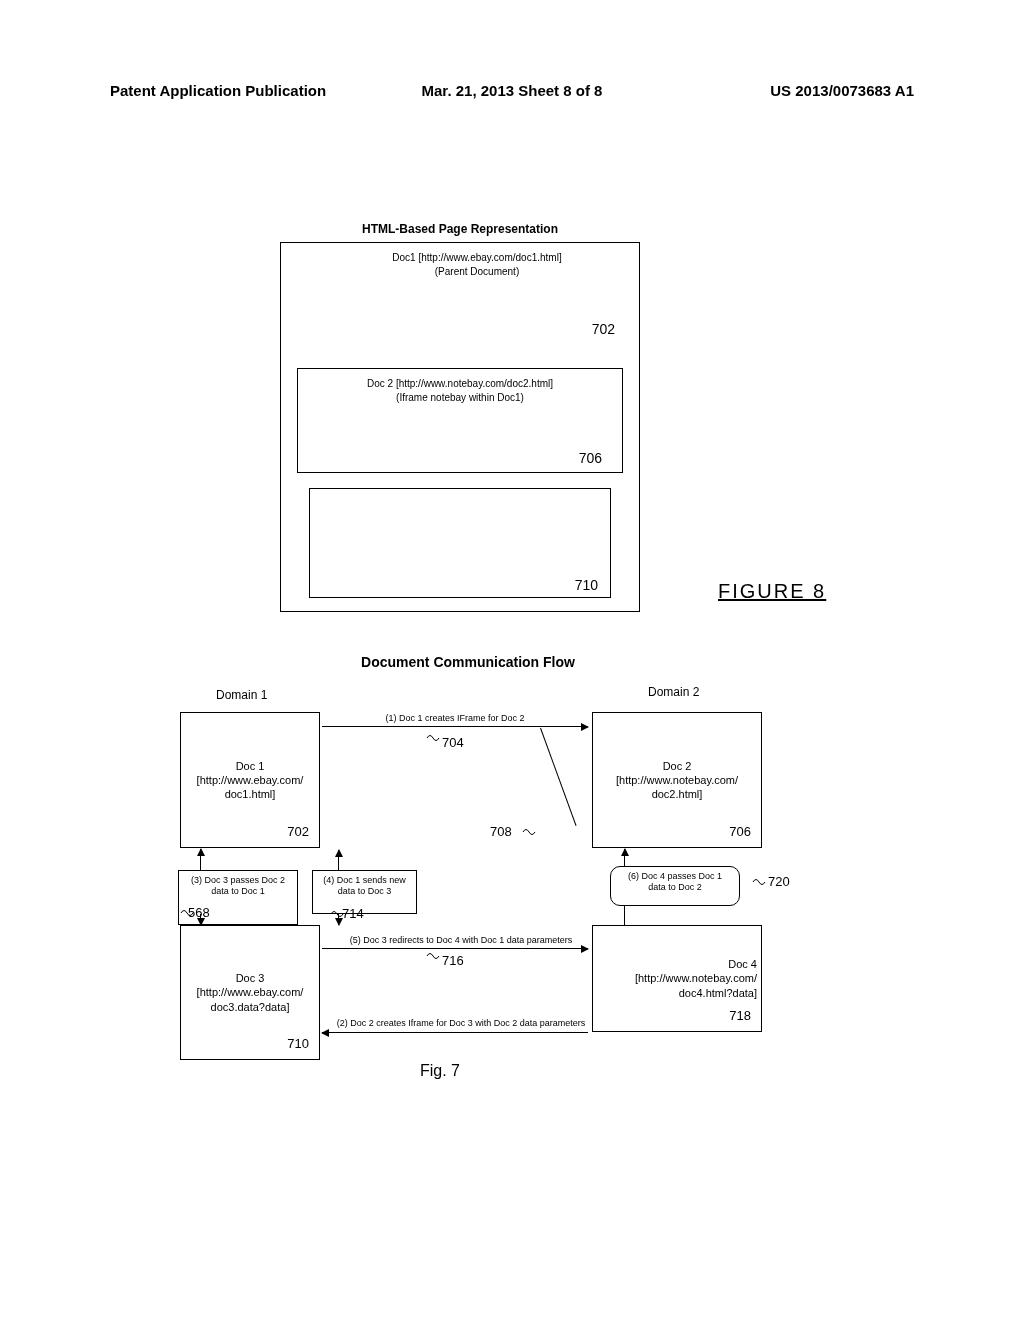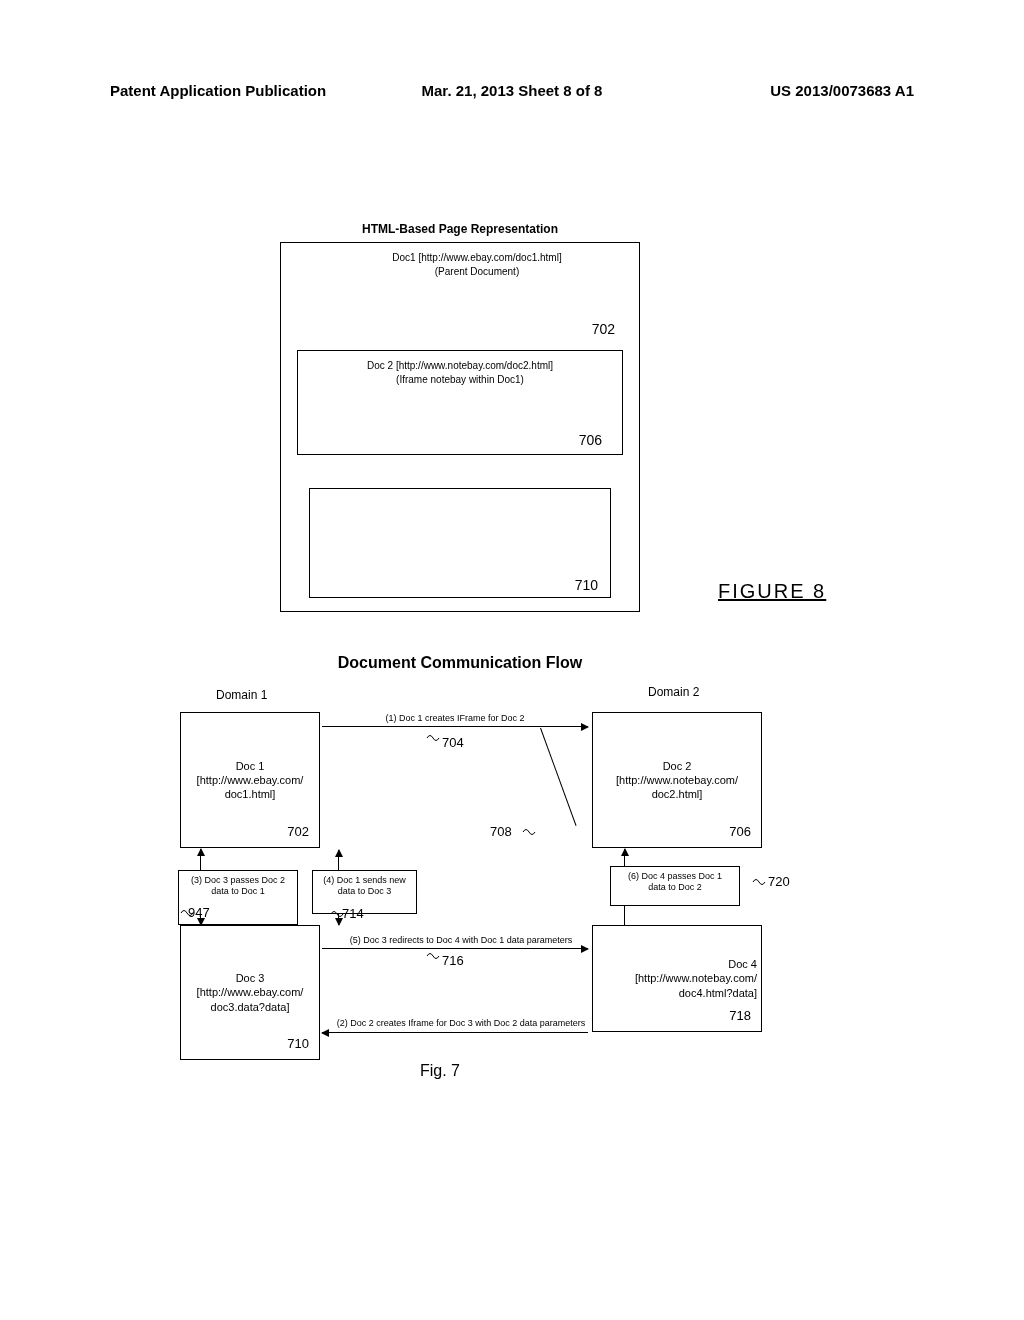--- a/index.html
+++ b/index.html
@@ -48,21 +48,21 @@
     font-size: 10px;
     line-height: 1.35;
     padding-top: 8px;
   }
   .ref {
     position: absolute;
     font-size: 14px;
   }
   .top-mid {
     position: absolute;
-    top: 107px;
+    top: 125px;
     left: 16px;
     right: 16px;
     height: 105px;
     border: 1px solid #000;
   }
   .top-inner {
     position: absolute;
     top: 245px;
     left: 28px;
     right: 28px;
@@ -76,25 +76,25 @@
     font-size: 20px;
     font-family: "Comic Sans MS", cursive, sans-serif;
     letter-spacing: 2px;
     text-decoration: underline;
   }
 
   
   .bot-title {
     position: absolute;
     top: 654px;
-    left: 280px;
+    left: 288px;
     width: 360px;
     text-align: center;
     font-weight: bold;
-    font-size: 16px;
+    font-size: 14px;
   }
   .domain1 {
     position: absolute;
     top: 688px;
     left: 216px;
     font-size: 12px;
   }
   .domain2 {
     position: absolute;
     top: 685px;
@@ -125,21 +125,21 @@
   .smallbox {
     position: absolute;
     border: 1px solid #000;
     font-size: 9px;
     text-align: center;
     line-height: 1.25;
     padding: 4px 3px;
   }
   .sb1 { top: 870px; left: 178px; width: 120px; height: 55px; }
   .sb2 { top: 870px; left: 312px; width: 105px; height: 44px; }
-  .sb3 { top: 866px; left: 610px; width: 130px; height: 40px; }
+  .sb3 { top: 866px; left: 610px; width: 130px; height: 40px; border-radius: 10px; }
   .annot {
     position: absolute;
     font-size: 9px;
     text-align: center;
   }
   .ann1 { top: 713px; left: 340px; width: 230px; }
   .ann5 { top: 935px; left: 332px; width: 258px; }
   .ann2 { top: 1018px; left: 332px; width: 258px; }
   .ref-free { position: absolute; font-size: 13px; }
   .r704 { top: 735px; left: 442px; }
@@ -323,18 +323,18 @@
     </svg>
   </div>
 <div class="tick" style="top:876px;left:752px;">
     <svg width="14" height="12">
       <path d="M1 6 Q4 1 7 6 Q10 11 13 6" stroke="#000" fill="none" stroke-width="1"></path>
     </svg>
   </div>
 
 <div class="ref-free r704">704</div>
 <div class="ref-free r708">708</div>
-<div class="ref-free r712">947</div>
+<div class="ref-free r712">568</div>
 <div class="ref-free r714">714</div>
 <div class="ref-free r716">716</div>
 <div class="ref-free r720">720</div>
 
 <div class="fig7">Fig. 7</div>
 
 </body></html>

